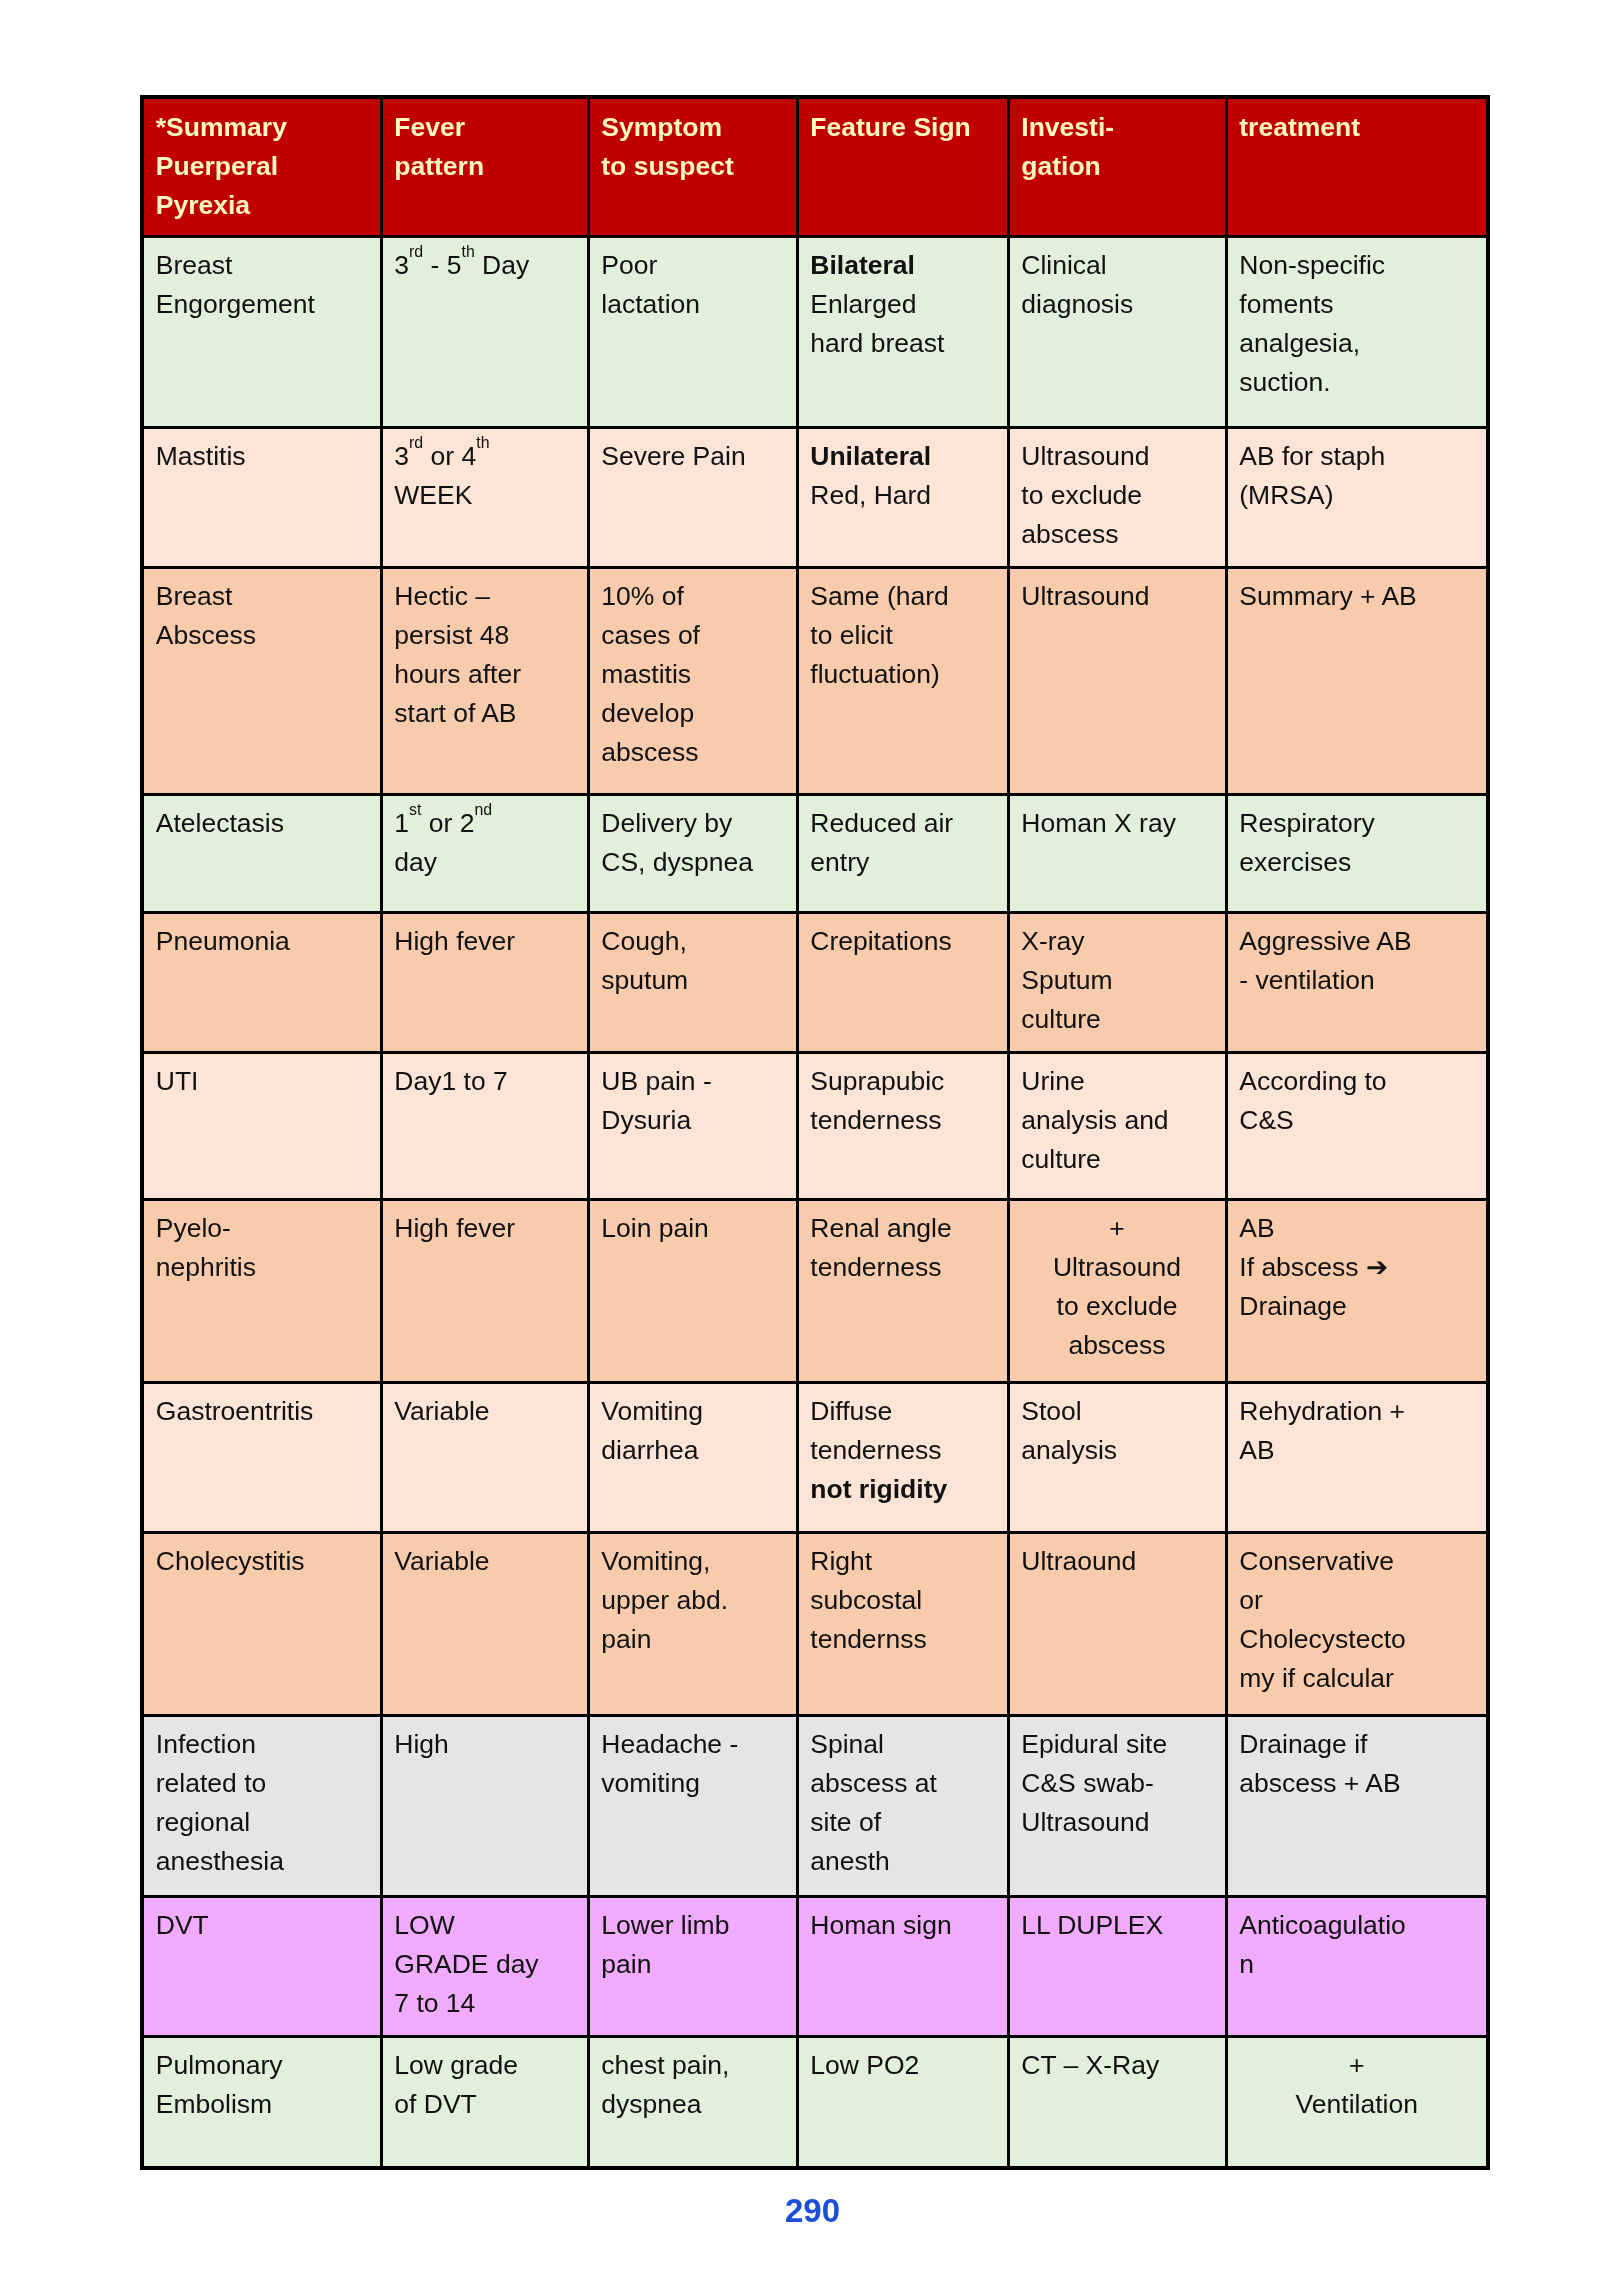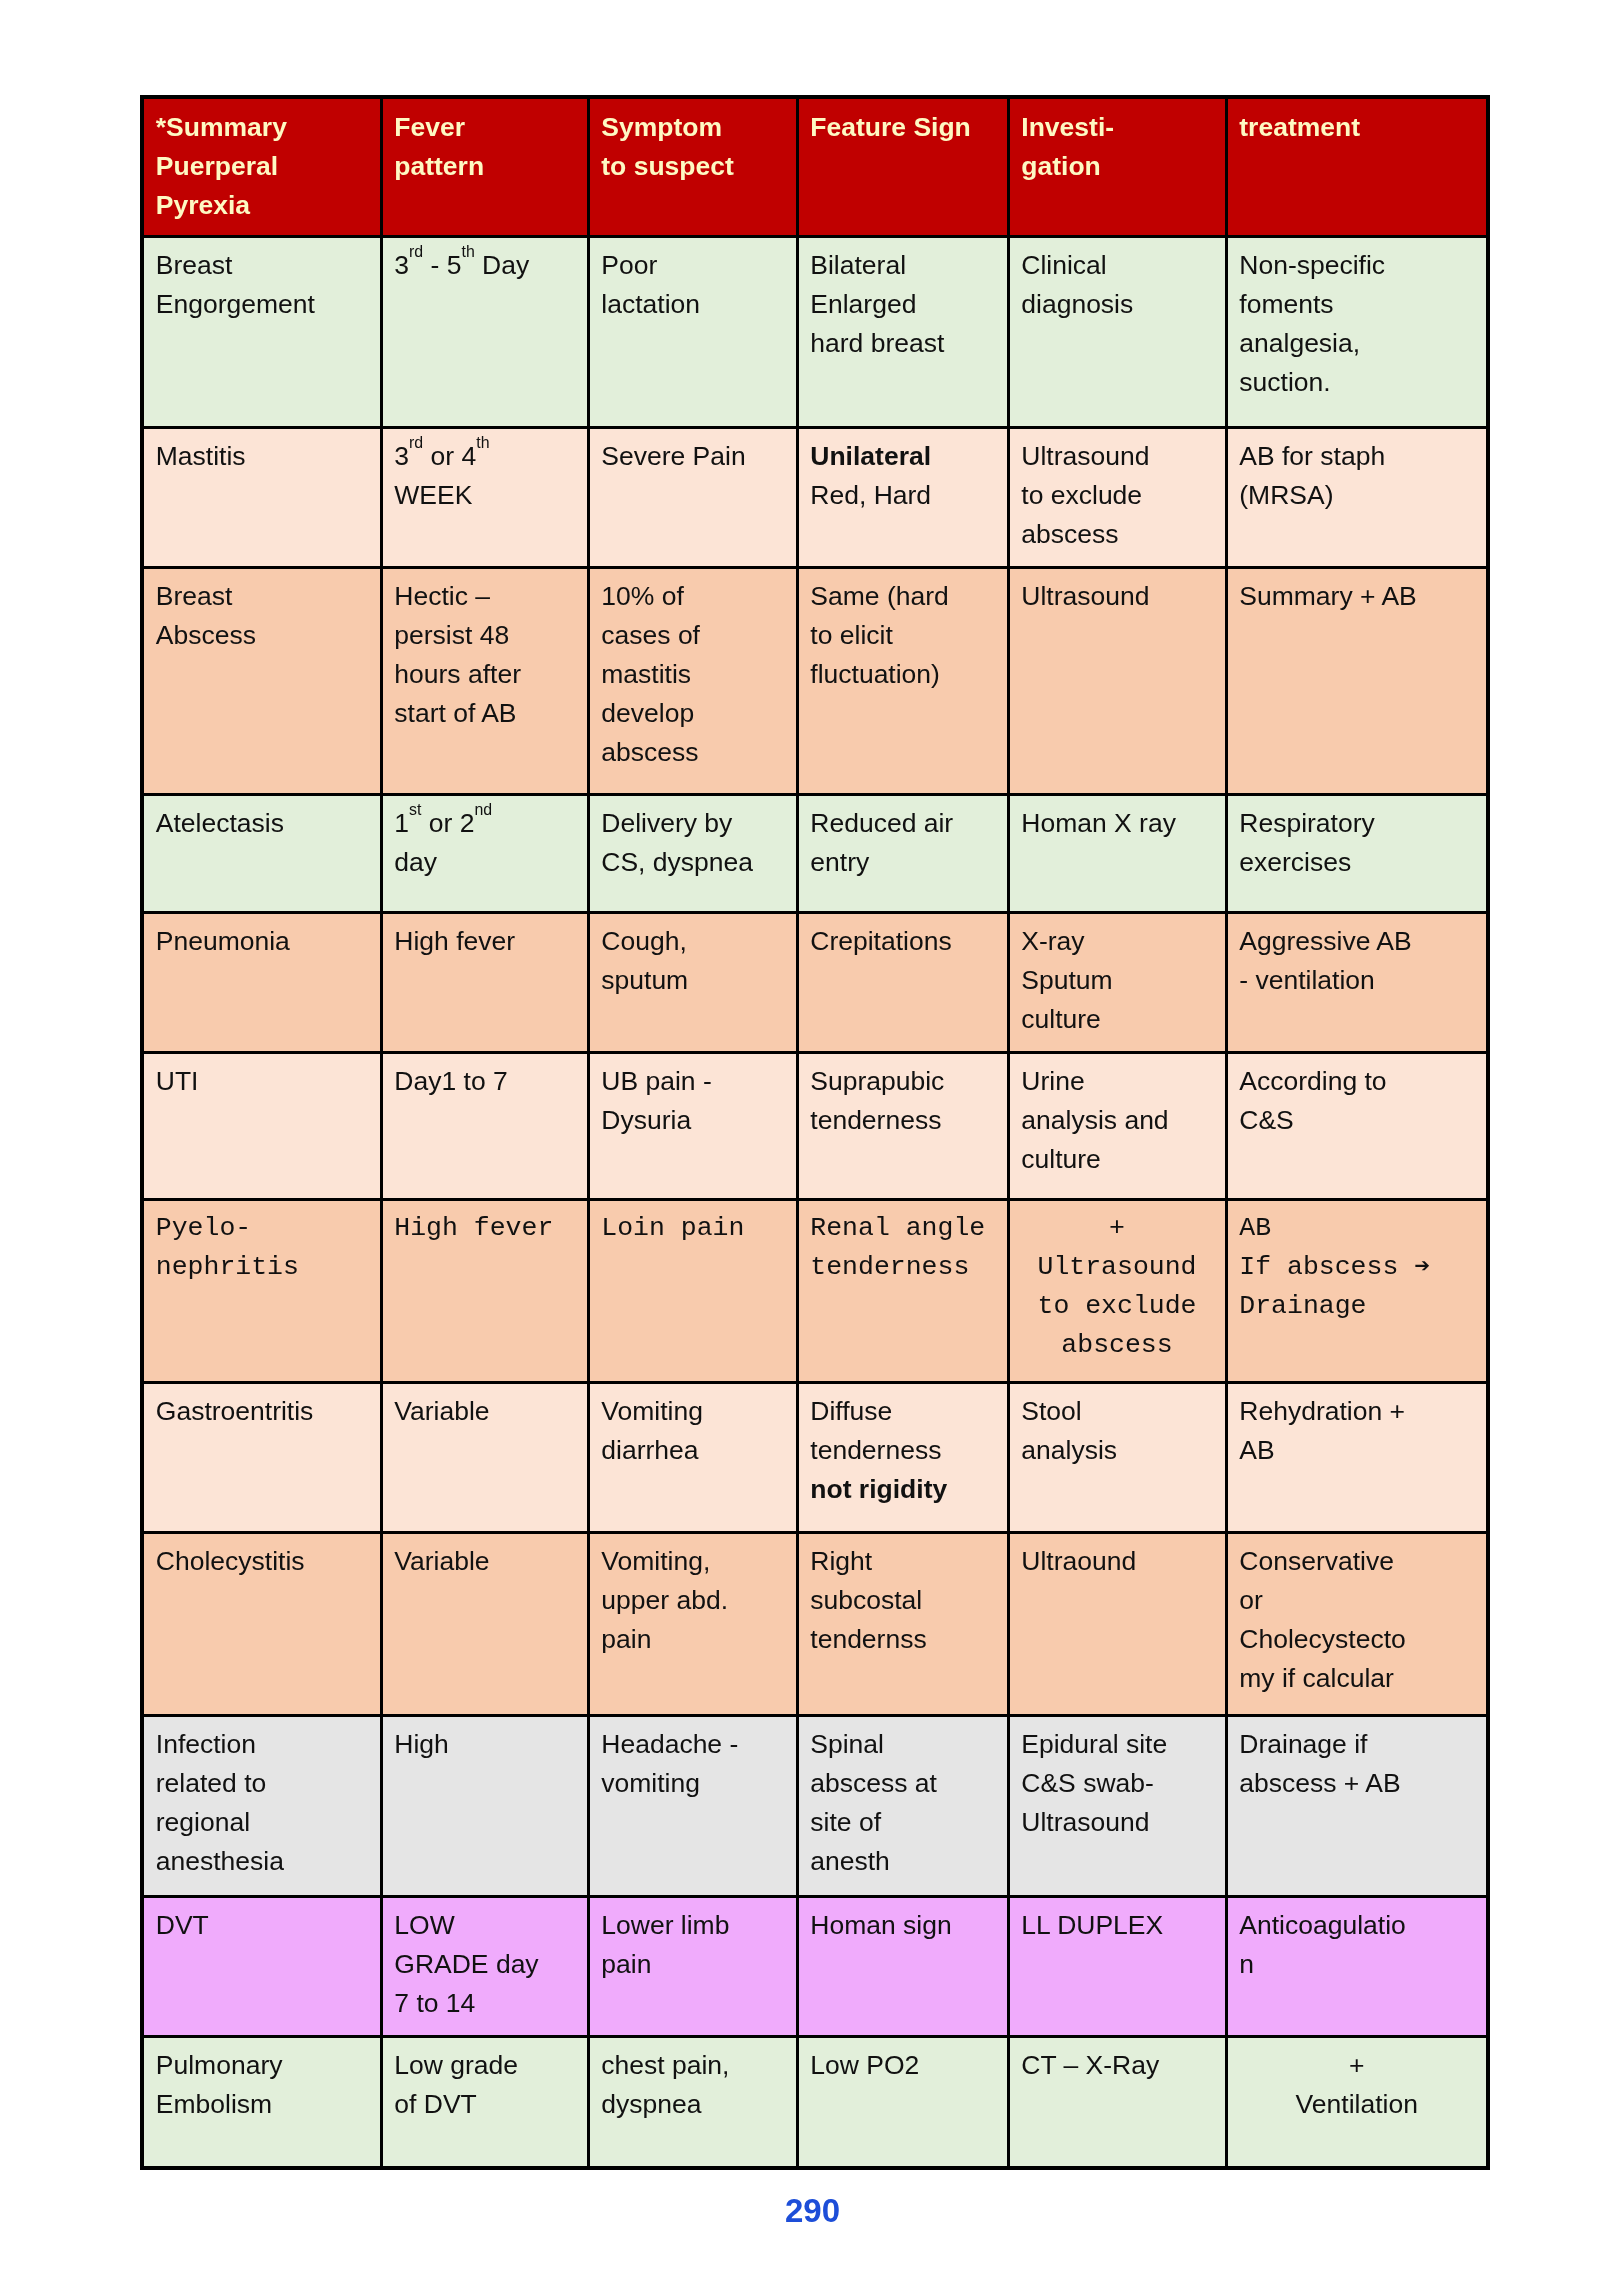--- a/index.html
+++ b/index.html
@@ -52,21 +52,21 @@
         <th><span>Feature Sign</span></th>
         <th><span>Investi-</span><br><span>gation</span></th>
         <th><span>treatment</span></th>
       </tr>
     </thead>
     <tbody>
       <tr style="height: 191px; background: rgb(226, 239, 218);">
         <td><span>Breast</span><br><span>Engorgement</span></td>
         <td><span>3</span><sup>rd</sup><span> - 5</span><sup>th</sup><span> Day</span></td>
         <td><span>Poor</span><br><span>lactation</span></td>
-        <td><span style="font-weight: 400;">Bilateral</span><br><span>Enlarged</span><br><span>hard breast</span></td>
+        <td><span style="font-weight: 700;">Bilateral</span><br><span>Enlarged</span><br><span>hard breast</span></td>
         <td><span>Clinical</span><br><span>diagnosis</span></td>
         <td><span>Non-specific</span><br><span>foments</span><br><span>analgesia,</span><br><span>suction.</span></td>
       </tr>
       <tr style="height: 140px; background: rgb(252, 228, 214);">
         <td><span>Mastitis</span></td>
         <td><span>3</span><sup>rd</sup><span> or 4</span><sup>th</sup><br><span>WEEK</span></td>
         <td><span>Severe Pain</span></td>
         <td><span style="font-weight: 700; margin-top: 29px;">Unilateral</span><br><span>Red, Hard</span></td>
         <td><span>Ultrasound</span><br><span>to exclude</span><br><span>abscess</span></td>
         <td><span>AB for staph</span><br><span>(MRSA)</span></td>
@@ -96,21 +96,21 @@
         <td><span>Aggressive AB</span><br><span>- ventilation</span></td>
       </tr>
       <tr style="height: 147px; background: rgb(252, 228, 214);">
         <td><span>UTI</span></td>
         <td><span>Day1 to 7</span></td>
         <td><span>UB pain -</span><br><span>Dysuria</span></td>
         <td><span>Suprapubic</span><br><span>tenderness</span></td>
         <td><span>Urine</span><br><span>analysis and</span><br><span>culture</span></td>
         <td><span>According to</span><br><span>C&amp;S</span></td>
       </tr>
-      <tr style="height: 183px; background: rgb(248, 203, 173); font-family: Liberation Mono, monospace;">
+      <tr style="height: 183px; background: rgb(248, 203, 173);">
         <td><span>Pyelo-</span><br><span>nephritis</span></td>
         <td><span>High fever</span></td>
         <td><span>Loin pain</span></td>
         <td><span>Renal angle</span><br><span>tenderness</span></td>
         <td style="text-align: center;"><span>+</span><br><span>Ultrasound</span><br><span>to exclude</span><br><span>abscess</span></td>
         <td><span>AB</span><br><span>If abscess ➔</span><br><span>Drainage</span></td>
       </tr>
       <tr style="height: 150px; background: rgb(252, 228, 214);">
         <td><span>Gastroentritis</span></td>
         <td><span>Variable</span></td>

